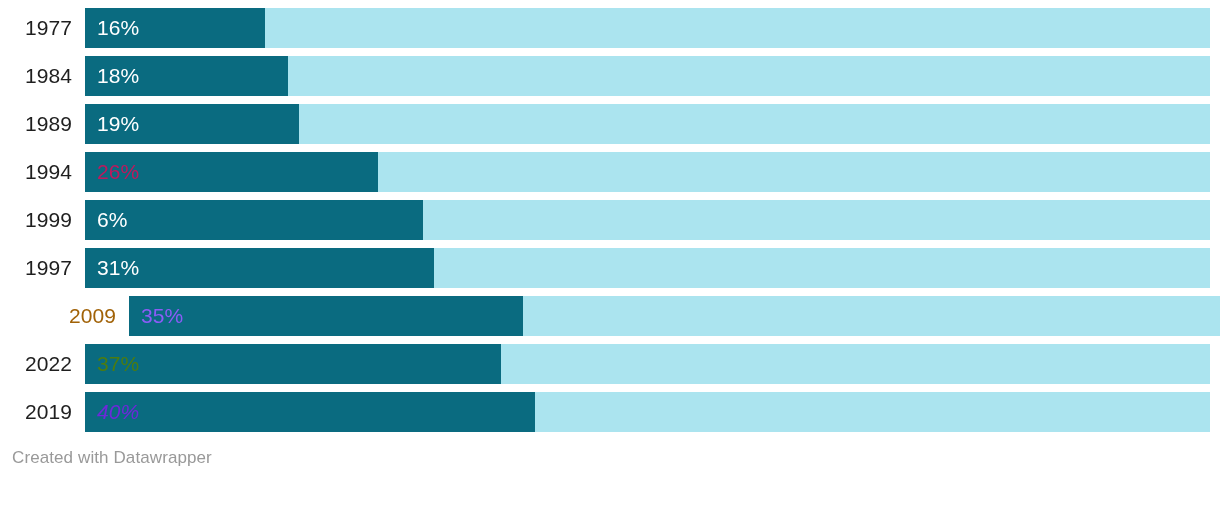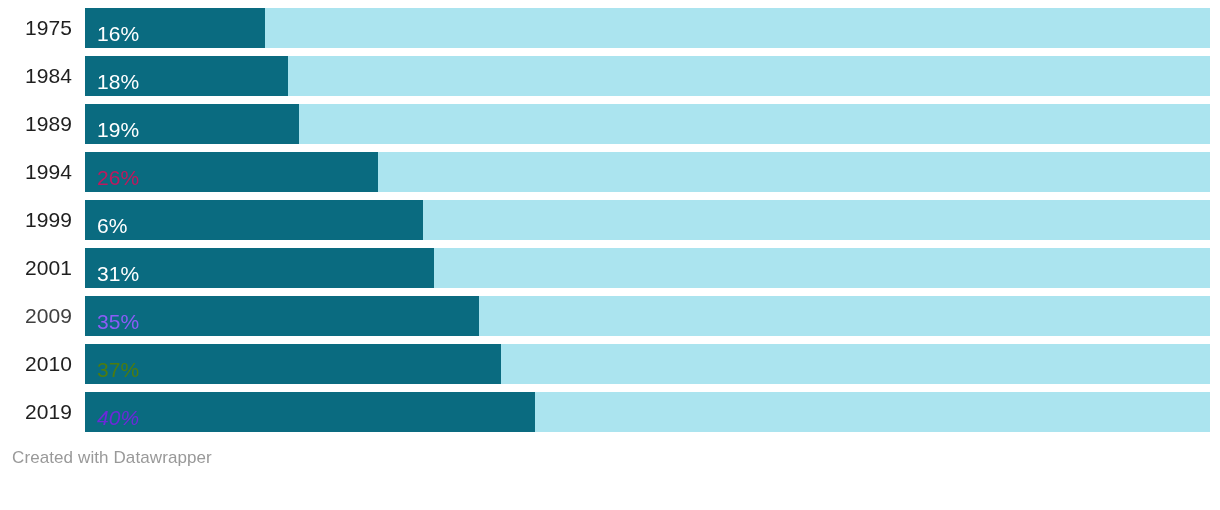--- a/index.html
+++ b/index.html
@@ -68,21 +68,21 @@
     position: absolute;
     left: 0;
     top: 0;
     height: 100%;
     background: #0a6b80;
   }
 
   .value-label {
     position: absolute;
     left: 12px;
-    top: 6px;
+    top: 0;
     height: 40px;
     line-height: 40px;
     font-size: 21px;
     color: #ffffff;
     white-space: nowrap;
     letter-spacing: 0.1px;
   }
 
   #footer {
     position: absolute;
@@ -95,21 +95,21 @@
   }
 </style>
 </head>
 <body style="background: rgb(255, 255, 255);">
 
 <div id="chart-root">
 
   <div id="bars-area">
 
     <div class="bar-row">
-      <div class="row-label" style="color: rgb(31, 31, 31);">1975</div>
+      <div class="row-label" style="color: rgb(31, 31, 31);">1977</div>
       <div class="track-wrap">
         <div class="track" style="background: rgb(171, 228, 239);"></div>
         <div class="fill" style="width: 16%; background: rgb(10, 107, 128);"></div>
         <div class="value-label" style="color: rgb(255, 255, 255);">16%</div>
       </div>
     </div>
 
     <div class="bar-row">
       <div class="row-label" style="color: rgb(31, 31, 31);">1984</div>
       <div class="track-wrap">
@@ -140,39 +140,39 @@
     <div class="bar-row">
       <div class="row-label" style="color: rgb(31, 31, 31);">1999</div>
       <div class="track-wrap">
         <div class="track" style="background: rgb(171, 228, 239);"></div>
         <div class="fill" style="width: 30%; background: rgb(10, 107, 128);"></div>
         <div class="value-label" style="color: rgb(255, 255, 255);">6%</div>
       </div>
     </div>
 
     <div class="bar-row">
-      <div class="row-label" style="color: rgb(31, 31, 31);">2001</div>
+      <div class="row-label" style="color: rgb(31, 31, 31);">1997</div>
       <div class="track-wrap">
         <div class="track" style="background: rgb(171, 228, 239);"></div>
         <div class="fill" style="width: 31%; background: rgb(10, 107, 128);"></div>
         <div class="value-label" style="color: rgb(255, 255, 255);">31%</div>
       </div>
     </div>
 
     <div class="bar-row">
-      <div class="row-label" style="color: #404040;">2009</div>
+      <div class="row-label" style="color: #a16207; padding-left: 44px;">2009</div>
       <div class="track-wrap">
         <div class="track" style="background: rgb(171, 228, 239);"></div>
         <div class="fill" style="width: 35%; background: rgb(10, 107, 128);"></div>
         <div class="value-label" style="color: #8b5cf6;">35%</div>
       </div>
     </div>
 
     <div class="bar-row">
-      <div class="row-label" style="color: rgb(31, 31, 31);">2010</div>
+      <div class="row-label" style="color: rgb(31, 31, 31);">2022</div>
       <div class="track-wrap">
         <div class="track" style="background: rgb(171, 228, 239);"></div>
         <div class="fill" style="width: 37%; background: rgb(10, 107, 128);"></div>
         <div class="value-label" style="color: #4d7c0f;">37%</div>
       </div>
     </div>
 
     <div class="bar-row">
       <div class="row-label" style="color: rgb(31, 31, 31);">2019</div>
       <div class="track-wrap">

